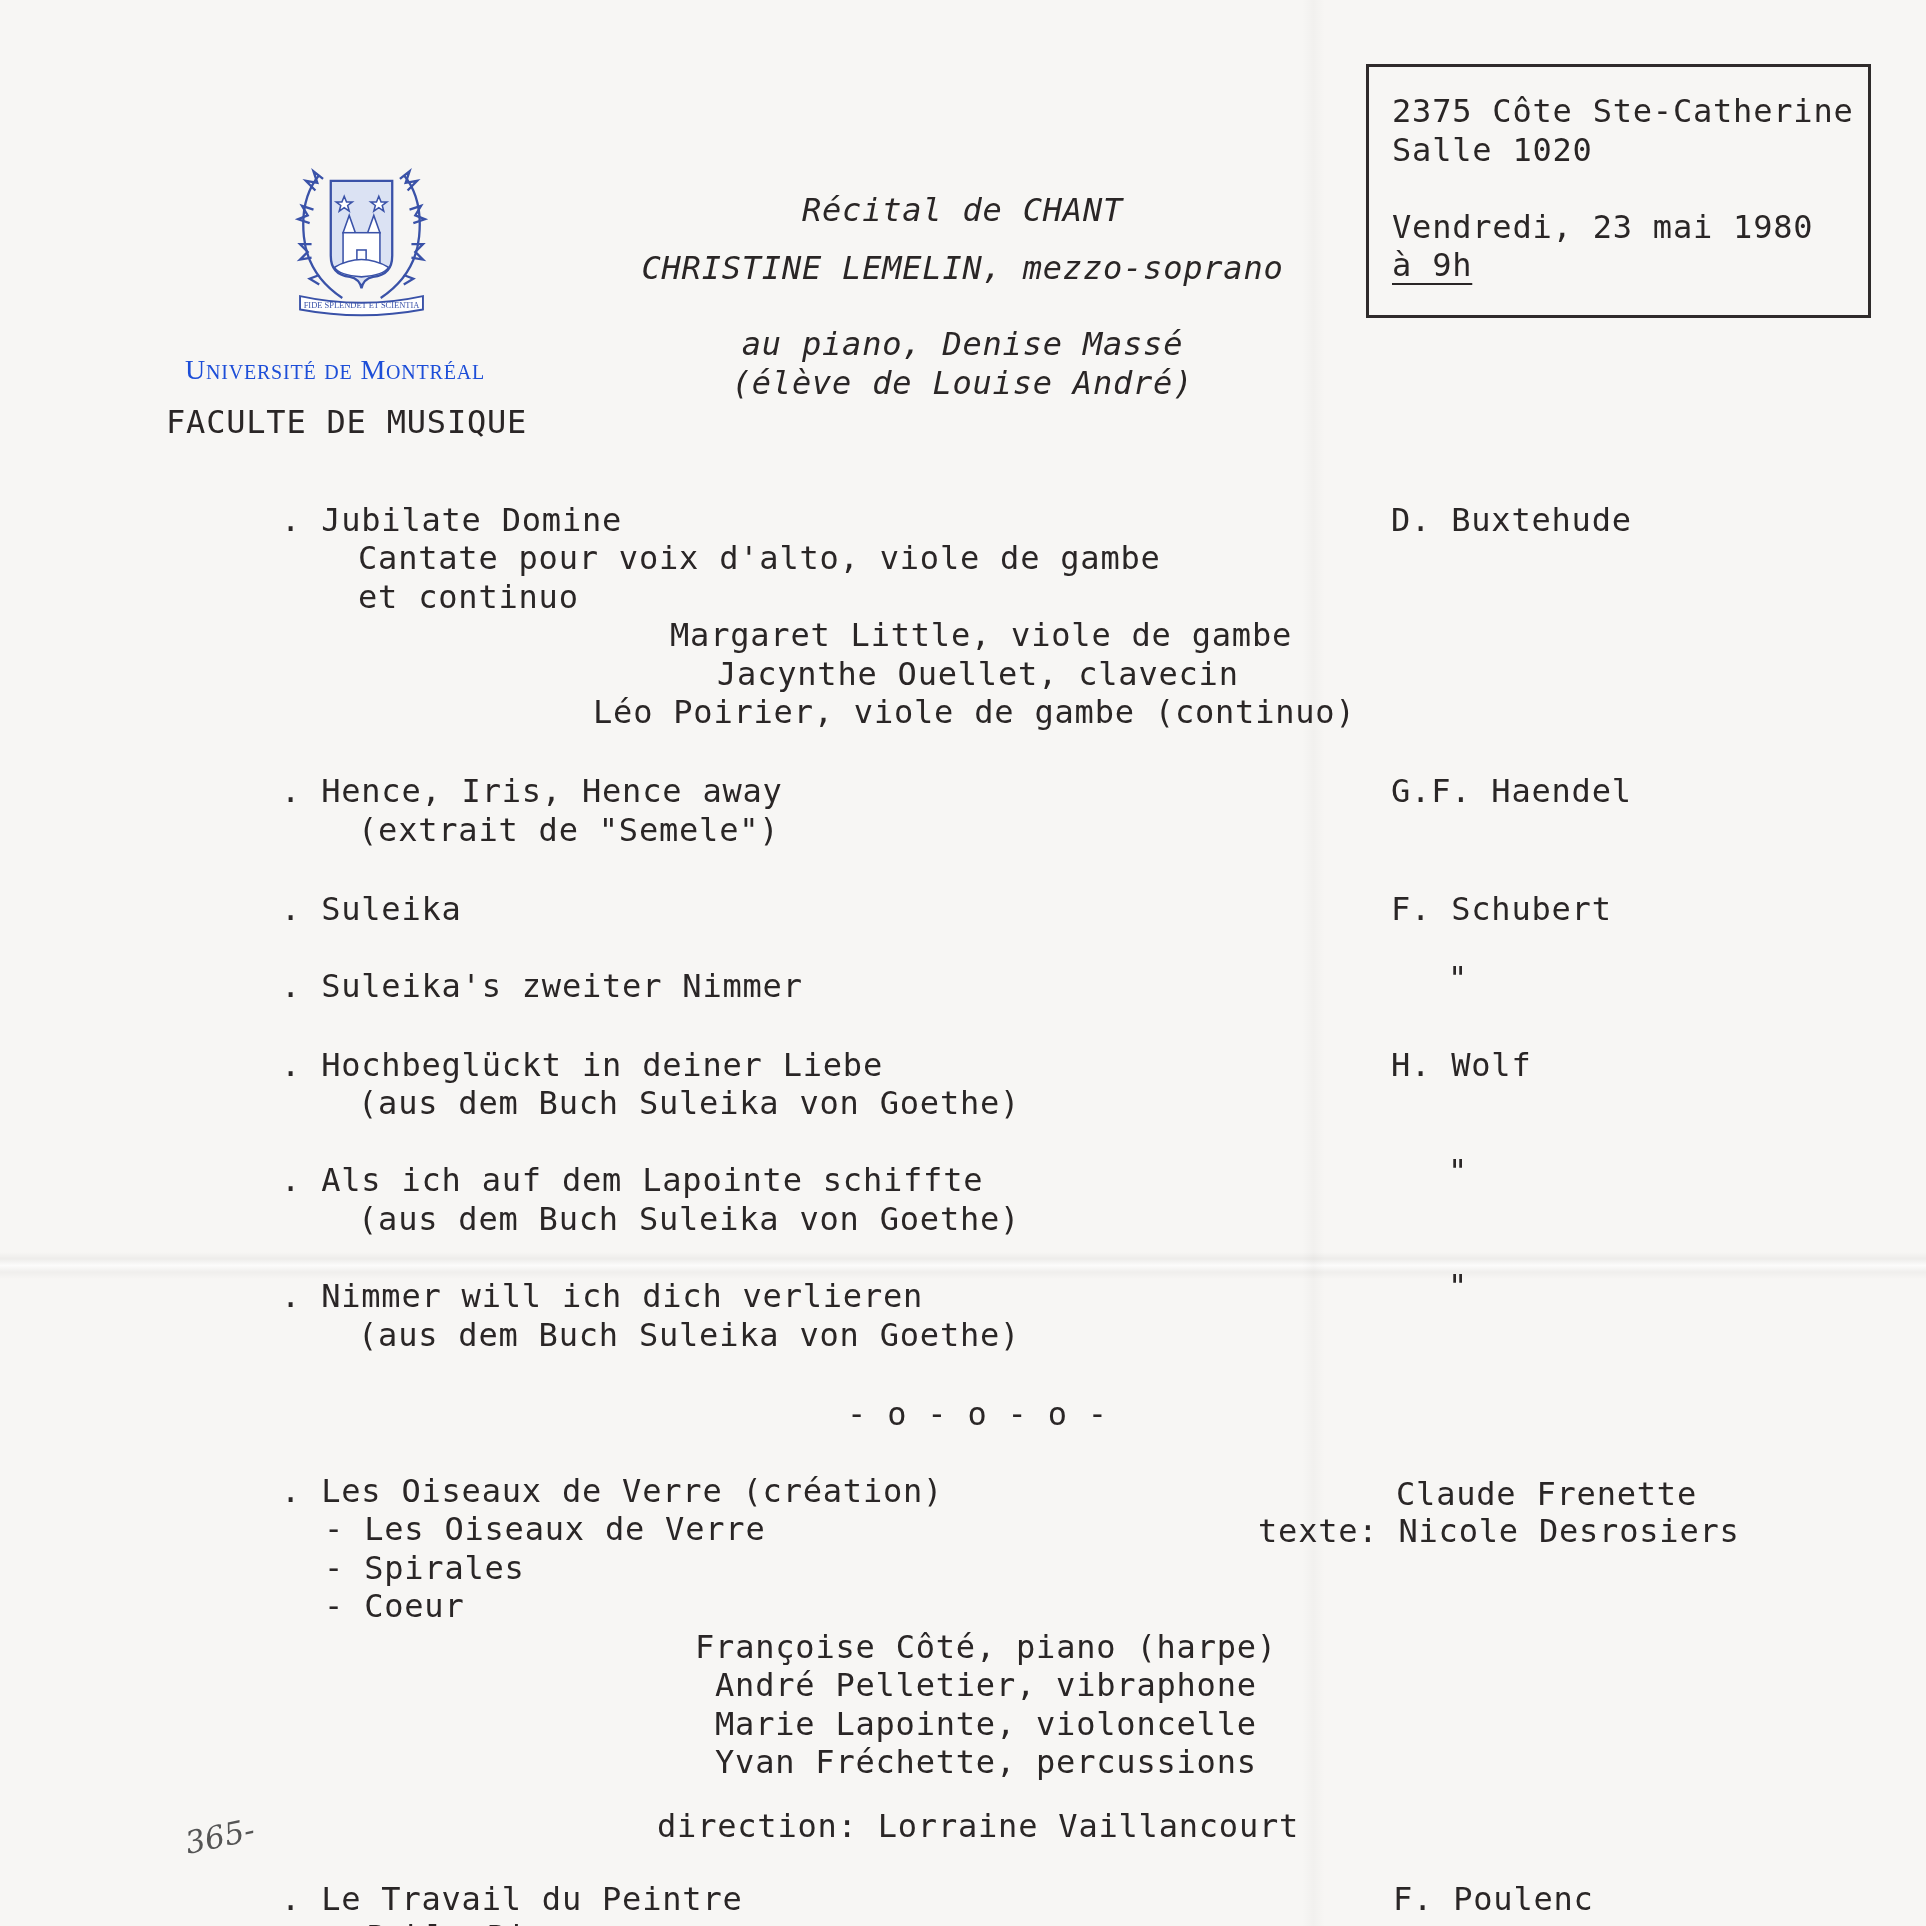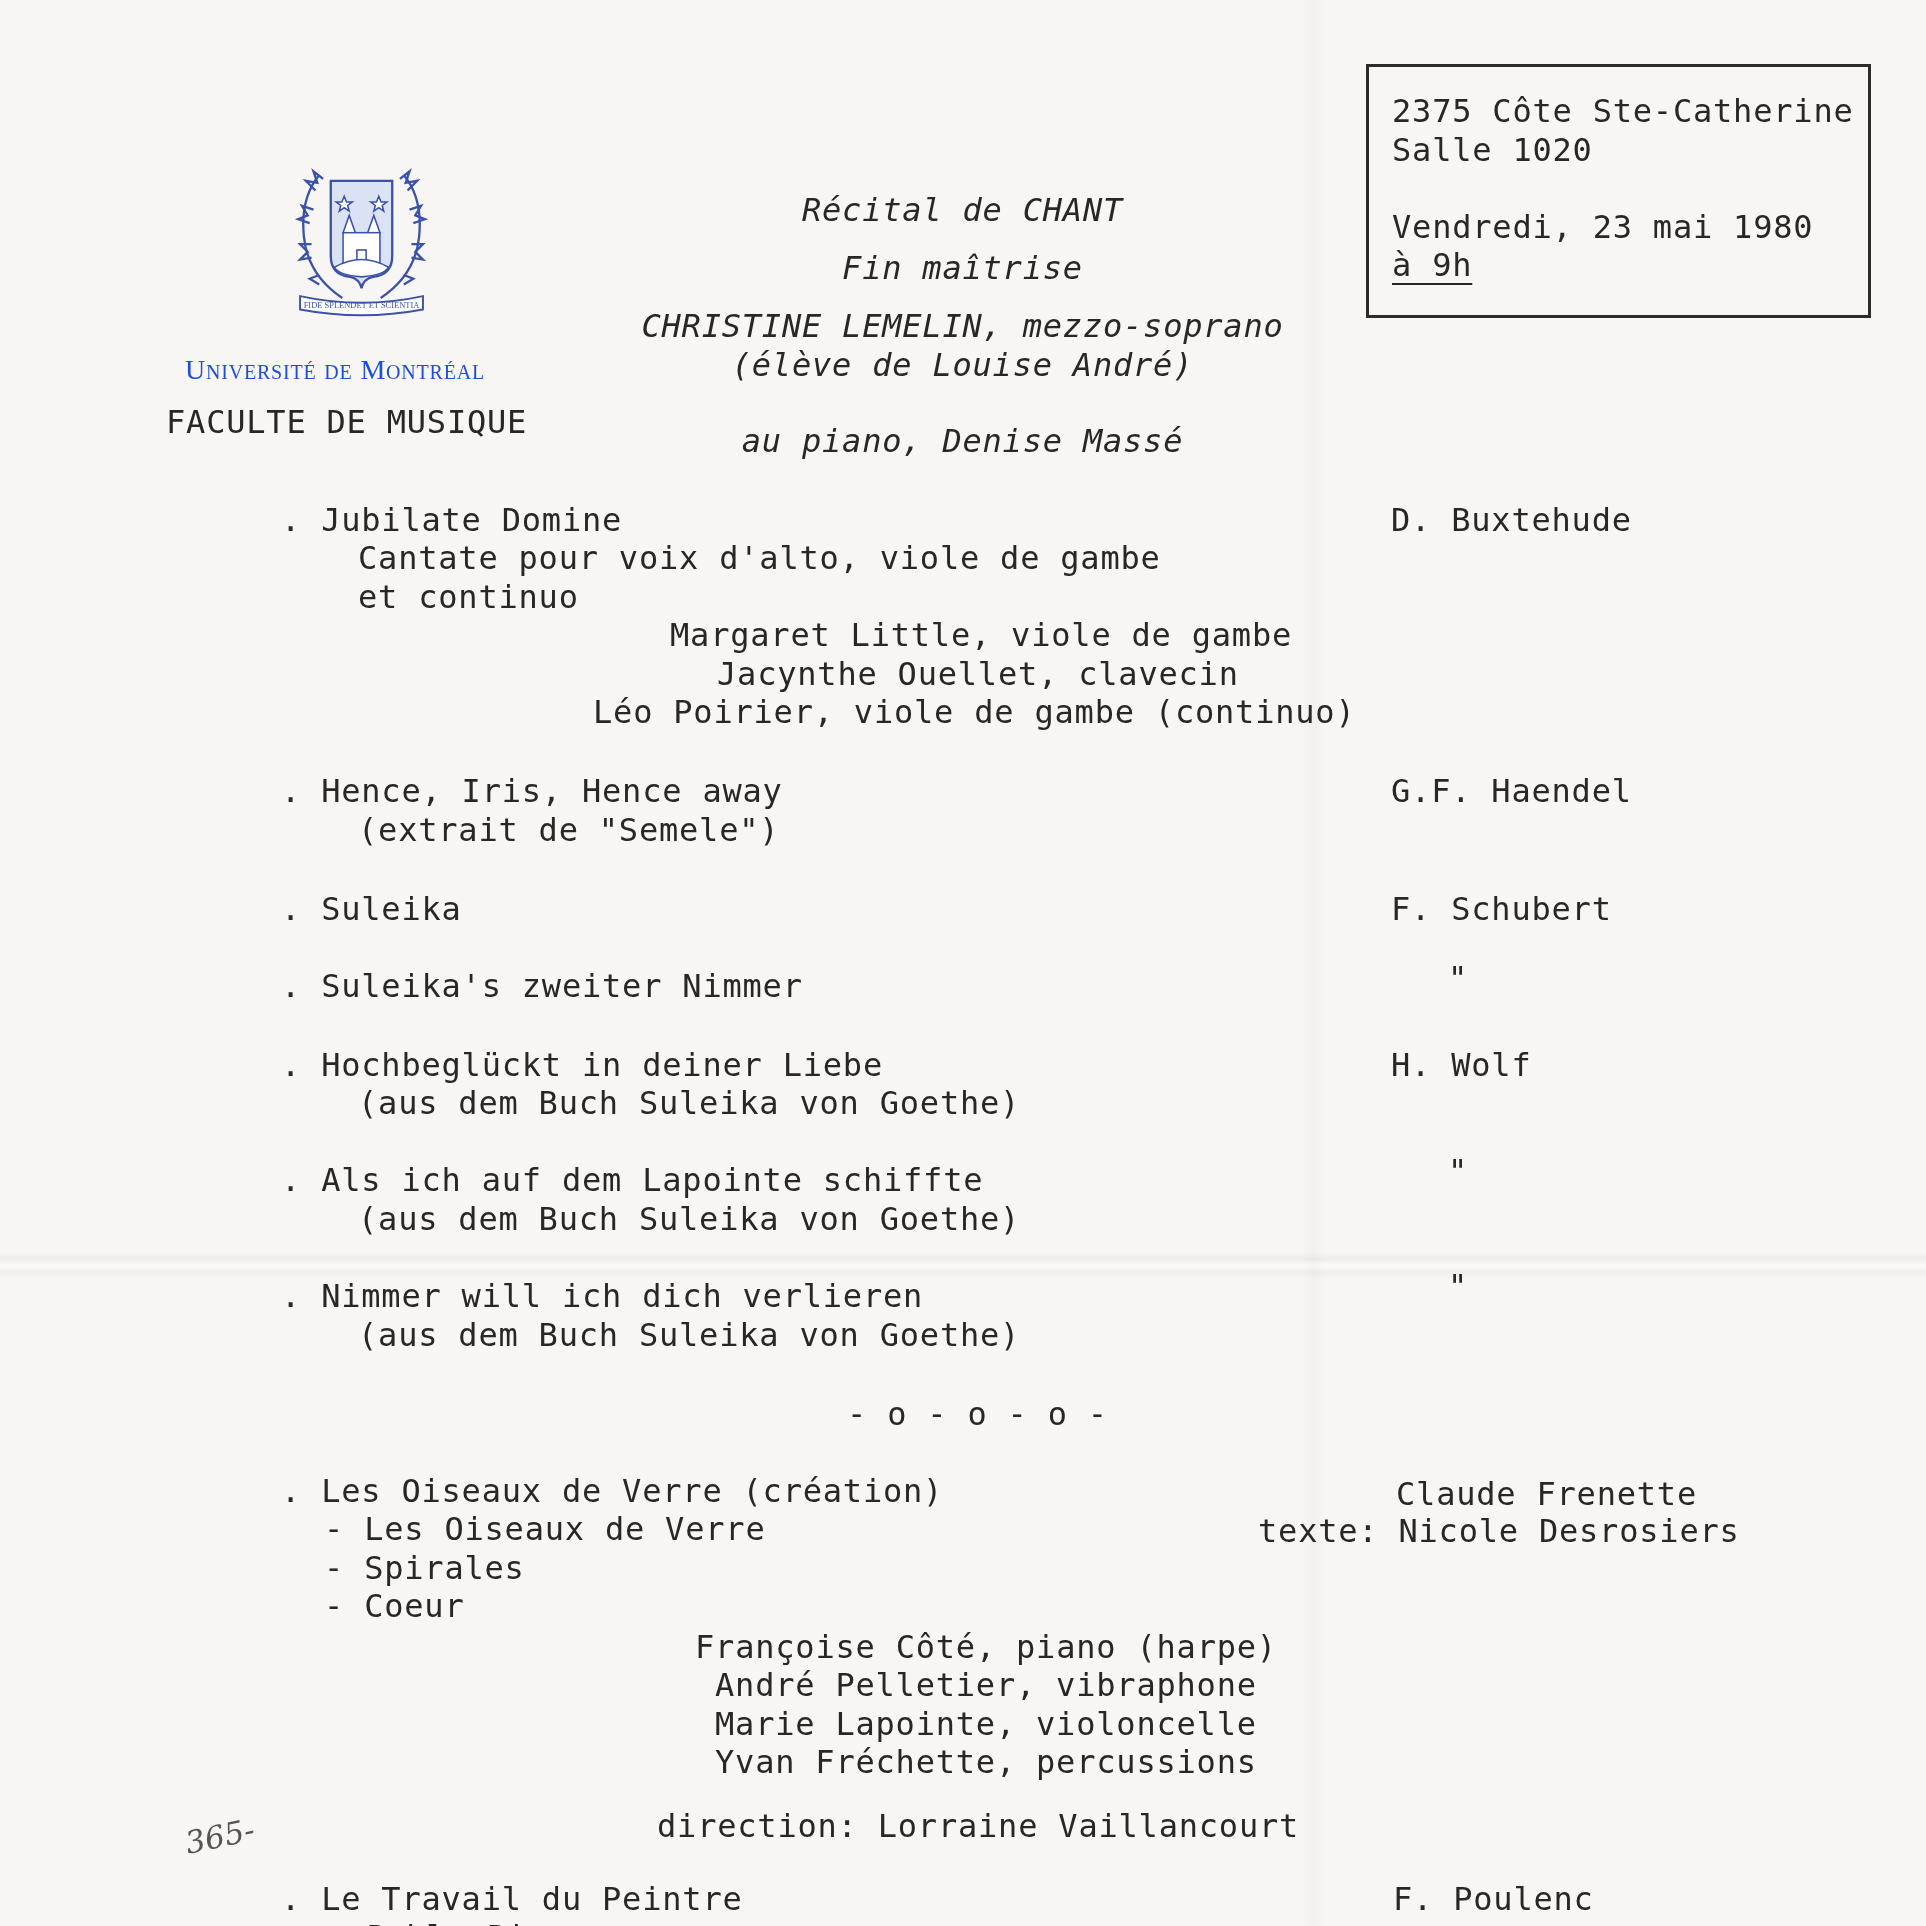--- a/index.html
+++ b/index.html
@@ -61,24 +61,23 @@
 
 <div class="infobox">
   <div class="line tw" style="top:25px;">2375 Côte Ste-Catherine</div>
   <div class="line tw" style="top:64px;">Salle 1020</div>
   <div class="line tw" style="top:141px;">Vendredi, 23 mai 1980</div>
   <div class="line tw u" style="top:179px;">à 9h</div>
 </div>
 
 <div class="center-col" style="top:191px;">
   <span class="tw">Récital de CHANT</span>
-  <span class="tw" style="margin-top:19px;">Fin maîtrise</span>
   <span class="tw" style="margin-top:19px;">CHRISTINE LEMELIN, mezzo-soprano</span>
+  <span class="tw" style="margin-top:37px;">au piano, Denise Massé</span>
   <span class="tw">(élève de Louise André)</span>
-  <span class="tw" style="margin-top:37px;">au piano, Denise Massé</span>
 </div>
 
 <div class="abs tw" style="left:281px; top:501px;">. Jubilate Domine</div>
 <div class="abs tw" style="left:358px; top:539px;">Cantate pour voix d'alto, viole de gambe</div>
 <div class="abs tw" style="left:358px; top:578px;">et continuo</div>
 <div class="abs tw" style="left:1391px; top:501px;text-align:right;">D. Buxtehude</div>
 <div class="abs tw" style="left:670px; top:616px;">Margaret Little, viole de gambe</div>
 <div class="abs tw" style="left:717px; top:655px;">Jacynthe Ouellet, clavecin</div>
 <div class="abs tw" style="left:593px; top:693px;">Léo Poirier, viole de gambe (continuo)</div>
 

